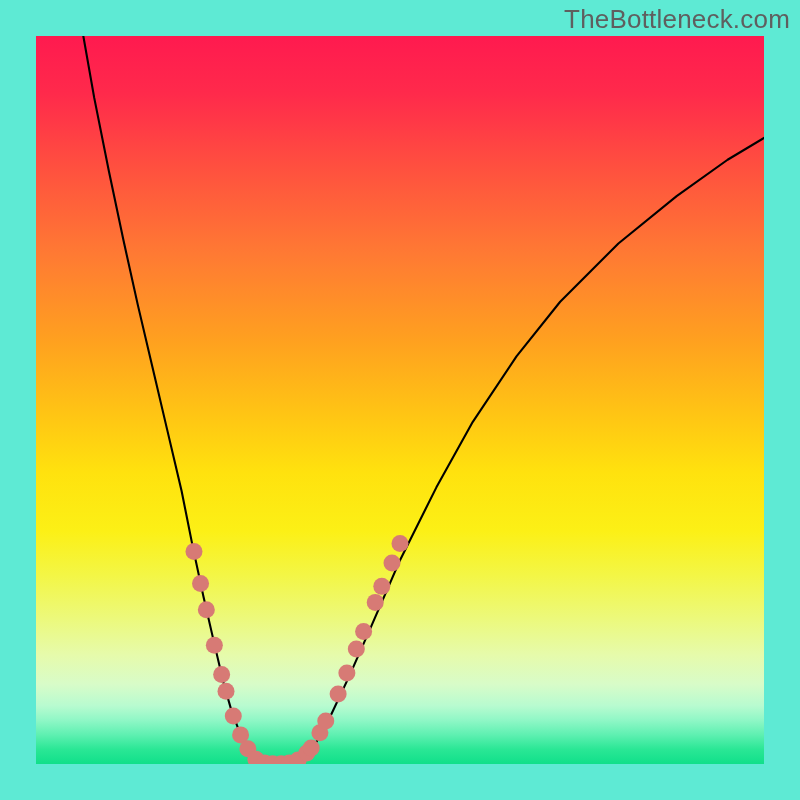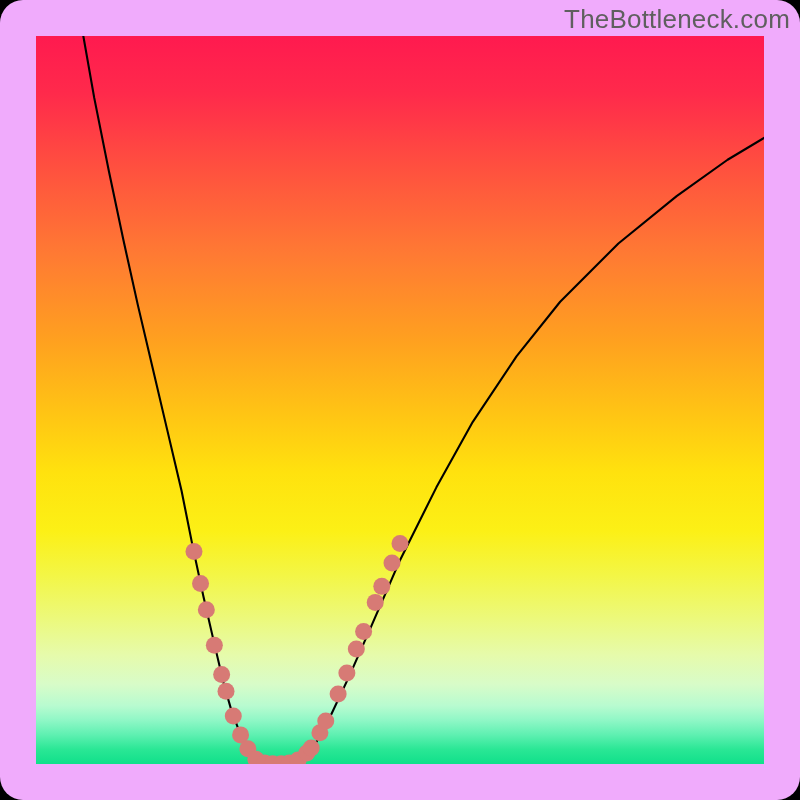--- a/index.html
+++ b/index.html
@@ -8,22 +8,21 @@
     width: 800px;
     height: 800px;
     overflow: hidden;
     background: #000;
     font-family: Arial, Helvetica, sans-serif;
   }
   .frame {
     position: relative;
     width: 800px;
     height: 800px;
-    background: #f0abfc;
-    border-radius: 23px;
+    background: #5eead4;
   }
   .watermark {
     position: absolute;
     top: 4px;
     right: 10px;
     color: #5f5f5f;
     font-size: 26px;
     font-weight: 400;
     letter-spacing: 0.2px;
     z-index: 10;

